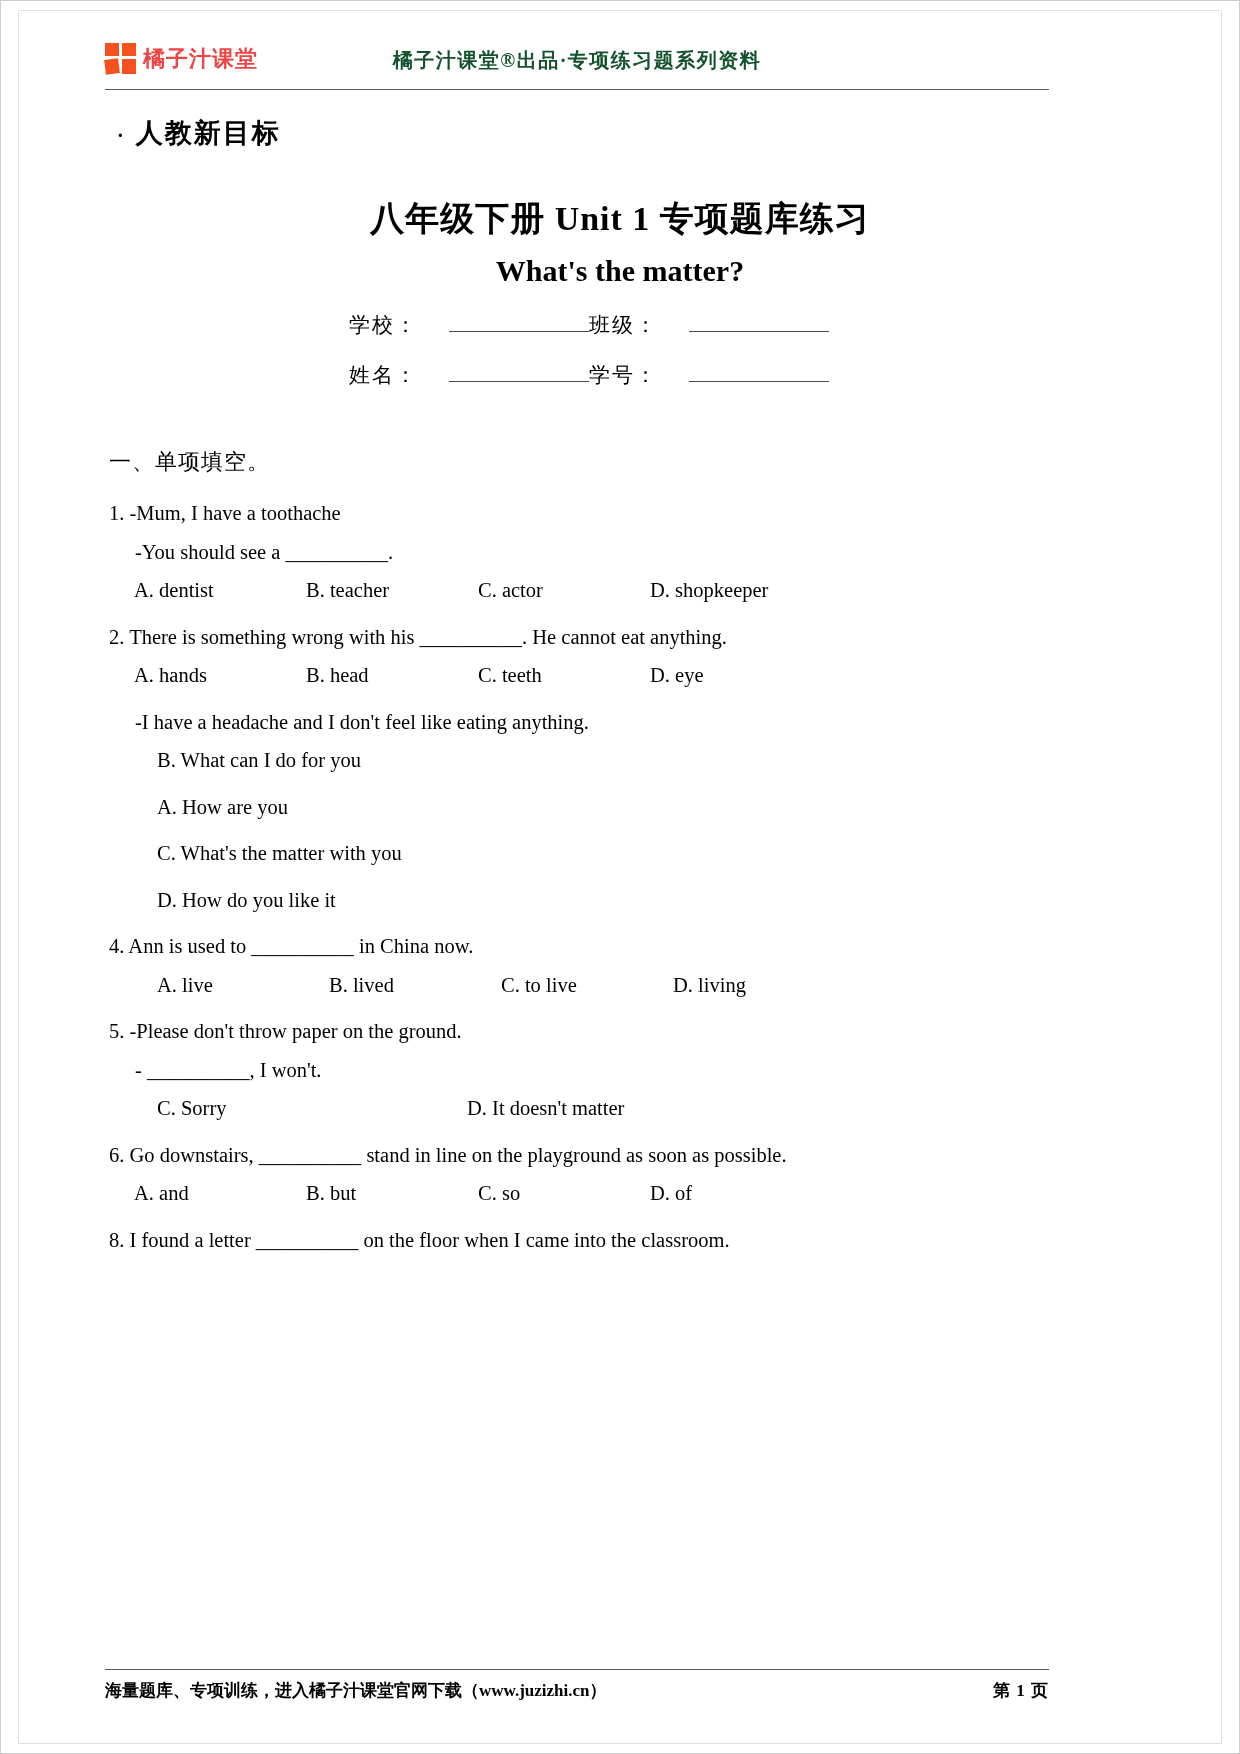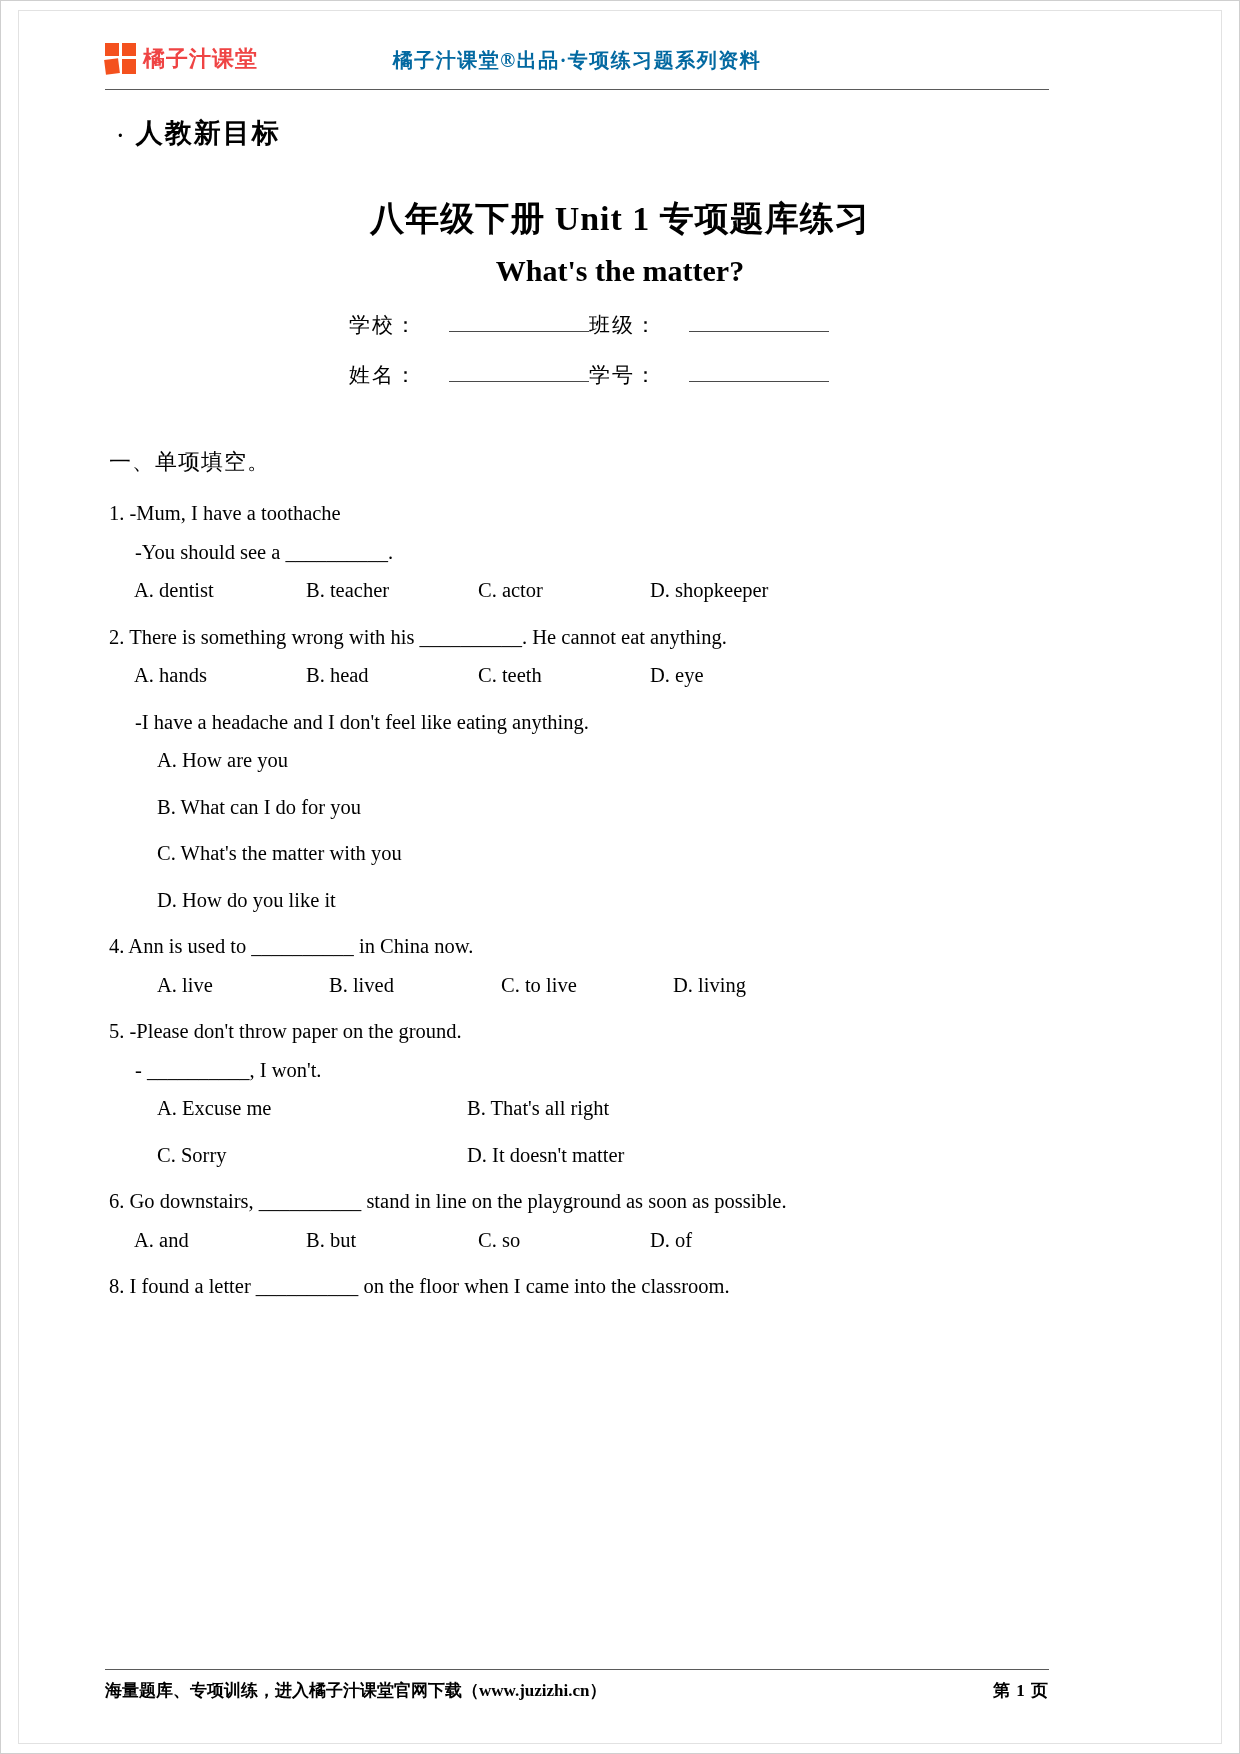--- a/index.html
+++ b/index.html
@@ -67,21 +67,21 @@
     white-space: nowrap;
   }
   .hdr-center {
     position: absolute;
     left: 0;
     right: 0;
     top: 8px;
     text-align: center;
     font-weight: bold;
     font-size: 20px;
-    color: #0369a1;
+    color: #14532d;
     letter-spacing: 1.5px;
     white-space: nowrap;
   }
   .hdr-rule {
     position: absolute;
     left: 86px;
     top: 78px;
     width: 944px;
     height: 1px;
     background: #5a5a5a;
@@ -300,45 +300,41 @@
           <span class="o">A. hands</span>
           <span class="o">B. head</span>
           <span class="o">C. teeth</span>
           <span class="o">D. eye</span>
         </div>
       </div>
 
       <div class="q">
         <div class="q-sub">-I have a headache and I don't feel like eating anything.</div>
         <div class="opt-stack">
+          <div class="o">B. What can I do for you</div>
           <div class="o">A. How are you</div>
-          <div class="o">B. What can I do for you</div>
           <div class="o">C. What's the matter with you</div>
           <div class="o">D. How do you like it</div>
         </div>
       </div>
 
       <div class="q">
         <div class="q-stem">4. Ann is used to __________ in China now.</div>
         <div class="opts indent">
           <span class="o">A. live</span>
           <span class="o">B. lived</span>
           <span class="o">C. to live</span>
           <span class="o">D. living</span>
         </div>
       </div>
 
       <div class="q">
         <div class="q-stem">5. -Please don't throw paper on the ground.</div>
         <div class="q-sub">- __________, I won't.</div>
         <div class="opts wide2">
-          <span class="o">A. Excuse me</span>
-          <span class="o">B. That's all right</span>
-        </div>
-        <div class="opts wide2">
           <span class="o">C. Sorry</span>
           <span class="o">D. It doesn't matter</span>
         </div>
       </div>
 
       <div class="q">
         <div class="q-stem">6. Go downstairs, __________ stand in line on the playground as soon as possible.</div>
         <div class="opts">
           <span class="o">A. and</span>
           <span class="o">B. but</span>

